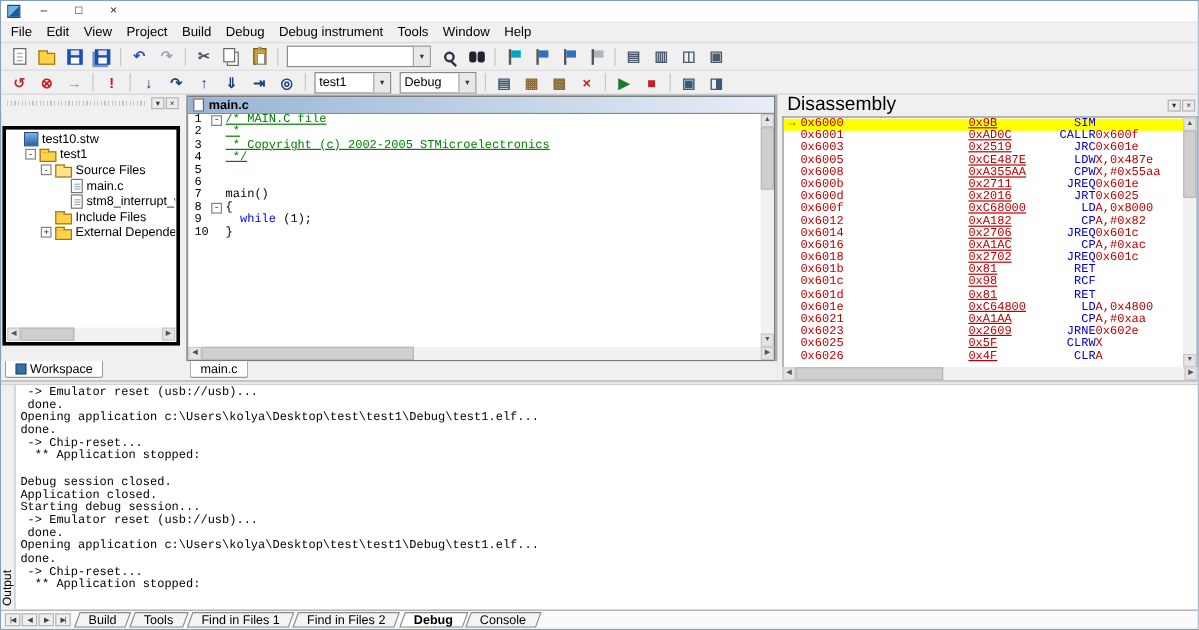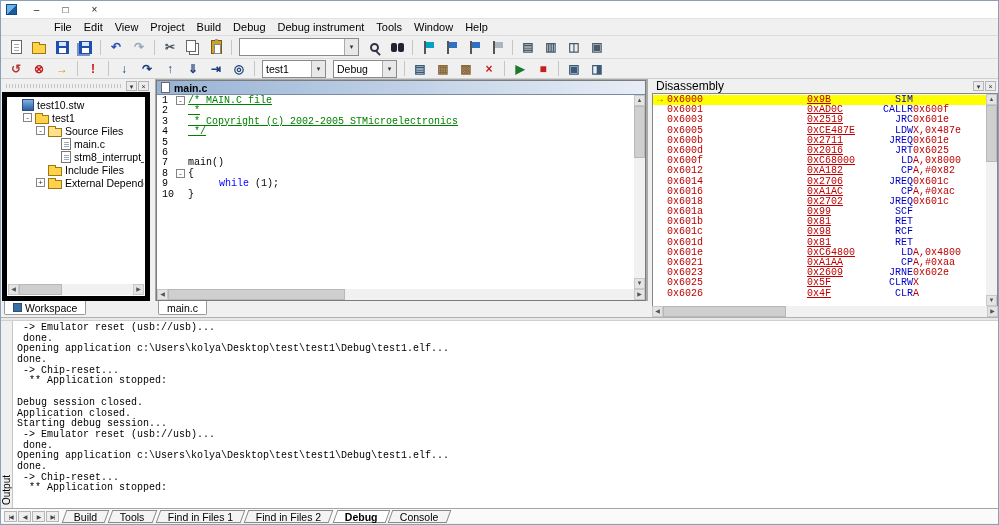--- a/index.html
+++ b/index.html
@@ -8,21 +8,21 @@
   .app{width:999px;height:525px;display:flex;flex-direction:column;border:1px solid #88a0b8;background:#f0f0f0;}
 
   
   .titlebar{flex:0 0 18px;display:flex;align-items:center;background:#fff;padding-left:5px;border-bottom:1px solid #e3e3e3;}
   .app-icon{width:11px;height:11px;margin-right:5px;background:linear-gradient(135deg,#6db3e8 0 50%,#1b5c9e 50% 100%);border:1px solid #14497e;}
   .title-text{flex:1;font-size:11px;white-space:nowrap;overflow:hidden;}
   .win-btns{display:flex;height:100%;}
   .win-btn{width:29px;display:flex;align-items:center;justify-content:center;font-size:10px;color:#222;}
 
   
-  .menubar{flex:0 0 16px;display:flex;align-items:center;background:#f0f0f0;padding-left:2px;margin-left:45px;}
+  .menubar{flex:0 0 16px;display:flex;align-items:center;background:#f0f0f0;padding-left:2px;}
   .menu-item{padding:1px 6px;white-space:nowrap;}
 
   
   .toolbar{display:flex;align-items:center;background:#f0f0f0;padding-left:4px;gap:1px;}
   .tb1{flex:0 0 23px;border-top:1px solid #dcdcdc;}
   .tb2{flex:0 0 20px;border-top:1px solid #dcdcdc;border-bottom:1px solid #cfcfcf;}
   .tb-btn{width:22px;height:19px;display:flex;align-items:center;justify-content:center;flex:0 0 auto;}
   .tb-glyph{font-size:12px;line-height:1;font-weight:bold;}
   .tb-sep{width:1px;height:15px;background:#c6c6c6;margin:0 3px;flex:0 0 auto;}
   .combo{height:18px;background:#fff;border:1px solid #8a8a8a;display:flex;align-items:center;margin:0 3px;font-size:10.5px;flex:0 0 auto;}
@@ -50,30 +50,30 @@
   .sh-find::after{content:"";position:absolute;right:-4px;bottom:-4px;width:6px;height:2px;background:#334;transform:rotate(45deg);}
   .sh-bino{width:6px;height:9px;background:#223;border-radius:2px;box-shadow:7px 0 0 #223;margin-right:7px;}
   .sh-flag{width:11px;height:13px;}
   .sh-flag::before{content:"";position:absolute;left:1px;top:0;width:2px;height:13px;background:#555;}
   .sh-flag::after{content:"";position:absolute;left:3px;top:1px;width:8px;height:6px;background:var(--c,#00a0c0);}
 
   
   .main{flex:0 0 238px;display:flex;min-height:0;}
   .vsplit{flex:0 0 4px;background:#f0f0f0;}
   .panel-hdr{flex:0 0 13px;display:flex;align-items:center;background:#f0f0f0;padding:0 2px;}
-  .hdr-title{flex:1;font-size:12px;padding-left:2px;white-space:nowrap;}
+  .hdr-title{flex:1;font-size:16px;padding-left:2px;white-space:nowrap;}
   .hdr-grip{flex:1;height:4px;margin:0 3px;background:repeating-linear-gradient(90deg,#c4c4c4 0 1px,transparent 1px 3px);}
   .hdr-btn{width:11px;height:10px;font-size:7px;line-height:9px;text-align:center;border:1px solid #b5b5b5;background:#ececec;margin-left:1px;color:#333;}
   .panel-tabs{flex:0 0 16px;display:flex;align-items:flex-start;background:#f0f0f0;padding-left:3px;}
   .ptab{display:flex;align-items:center;gap:3px;padding:0 8px;height:14px;background:#fff;border:1px solid #9a9a9a;border-top:none;border-radius:0 0 2px 2px;font-size:10.5px;white-space:nowrap;}
   .ptab-ic{width:9px;height:9px;background:#3a6ea5;border:1px solid #26517e;}
 
   
   .ws-panel{flex:0 0 150px;display:flex;flex-direction:column;min-width:0;}
-  .tree-wrap{flex:1;position:relative;background:#fff;border:5px solid #000000;margin:0 1px;}
+  .tree-wrap{flex:1;position:relative;background:#fff;border:3px solid #000000;margin:13px 1px;}
   .tree{position:absolute;inset:1px 1px 12px 1px;overflow:hidden;font-size:10.5px;}
   .tree-row{display:flex;align-items:center;height:13px;white-space:nowrap;}
   .expander{flex:0 0 9px;height:9px;border:1px solid #848484;background:#fff;font-size:8px;line-height:7px;text-align:center;color:#333;margin-right:3px;}
   .exp-sp{flex:0 0 12px;}
   .ti{flex:0 0 14px;height:12px;margin-right:3px;position:relative;}
   .ti-app{flex:0 0 12px;width:12px;background:linear-gradient(#7fb2e5,#2b5fa3);border:1px solid #2a4d7d;}
   .ti-folder,.ti-folder-open{height:9px;margin-top:3px;background:#ffd24a;border:1px solid #9a7a10;}
   .ti-folder-open{background:#ffe18a;}
   .ti-folder::before,.ti-folder-open::before{content:"";position:absolute;top:-3px;left:-1px;width:6px;height:2px;background:inherit;border:1px solid #9a7a10;border-bottom:none;}
   .ti-page{flex:0 0 10px;width:10px;background:#fff;border:1px solid #777;}
@@ -85,21 +85,21 @@
   .doc-win{flex:1;margin:1px 2px 0 1px;border:1px solid #7b7b7b;background:#fff;display:flex;flex-direction:column;min-height:0;}
   .doc-title{flex:0 0 14px;display:flex;align-items:center;gap:4px;background:linear-gradient(to right,#97b3d4,#e8eef7);padding:0 4px;font-weight:bold;font-size:10.5px;border-bottom:1px solid #7b8ba0;}
   .doc-ic{width:9px;height:11px;background:#fff;border:1px solid #667;}
   .doc-body{flex:1;position:relative;background:#fff;min-height:0;}
   .code{position:absolute;inset:0 11px 0 0;overflow:hidden;font-family:"Liberation Mono","DejaVu Sans Mono",monospace;font-size:10px;padding-top:1px;}
   .code-line{display:flex;height:10.4px;line-height:10.4px;white-space:pre;}
   .lnum{flex:0 0 17px;padding-left:5px;color:#000;}
   .fold{flex:0 0 14px;position:relative;}
   .foldbox{position:absolute;left:2px;top:0;width:9px;height:9px;border:1px solid #848484;background:#fff;font-size:8px;line-height:7px;text-align:center;color:#333;}
   .tk-c{color:var(--code-comment,#008000);text-decoration:underline;}
-  .tk-k{color:var(--code-keyword,#0000ff);margin-left:19px;}
+  .tk-k{color:var(--code-keyword,#0000ff);}
   .tk-p{color:#000;}
   .ed-vsb{position:absolute;top:0;right:0;bottom:0;}
   .ed-hsb{flex:0 0 11px;}
   .ed-tabs{background:#f0f0f0;}
 
   
   .dis-panel{flex:0 0 346px;display:flex;flex-direction:column;min-width:0;}
   .dis-body{flex:1;position:relative;background:#fff;border:1px solid #828790;border-bottom:none;min-height:0;}
   .dis-rows{position:absolute;inset:0 11px 0 0;overflow:hidden;padding-top:1px;}
   .dis-row{display:flex;height:10.2px;line-height:10.2px;font-family:"Liberation Mono","DejaVu Sans Mono",monospace;font-size:10px;white-space:pre;}
@@ -419,28 +419,28 @@
         <span class="hdr-title" data-name="disassembly-panel-title">Disassembly</span>
         <span class="hdr-btn" data-name="panel-menu-icon">▾</span>
         <span class="hdr-btn" data-name="close-icon">×</span>
       </div>
       <div class="dis-body" data-name="disassembly-body">
         <div class="dis-rows" data-name="disassembly-rows">
             <div class="dis-row cur" data-name="disassembly-row"><span class="dr-mark" data-name="pc-arrow-icon">→</span><span class="dr-addr" data-name="disasm-address">0x6000</span><span class="dr-code" data-name="disasm-opcode">0x9B</span><span class="dr-mn" data-name="disasm-mnemonic">SIM</span><span class="dr-arg" data-name="disasm-operand"></span></div>
             <div class="dis-row" data-name="disassembly-row"><span class="dr-mark" data-name="pc-column"></span><span class="dr-addr" data-name="disasm-address">0x6001</span><span class="dr-code" data-name="disasm-opcode">0xAD0C</span><span class="dr-mn" data-name="disasm-mnemonic">CALLR</span><span class="dr-arg" data-name="disasm-operand">0x600f</span></div>
             <div class="dis-row" data-name="disassembly-row"><span class="dr-mark" data-name="pc-column"></span><span class="dr-addr" data-name="disasm-address">0x6003</span><span class="dr-code" data-name="disasm-opcode">0x2519</span><span class="dr-mn" data-name="disasm-mnemonic">JRC</span><span class="dr-arg" data-name="disasm-operand">0x601e</span></div>
             <div class="dis-row" data-name="disassembly-row"><span class="dr-mark" data-name="pc-column"></span><span class="dr-addr" data-name="disasm-address">0x6005</span><span class="dr-code" data-name="disasm-opcode">0xCE487E</span><span class="dr-mn" data-name="disasm-mnemonic">LDW</span><span class="dr-arg" data-name="disasm-operand">X,0x487e</span></div>
+            <div class="dis-row" data-name="disassembly-row"><span class="dr-mark" data-name="pc-column"></span><span class="dr-addr" data-name="disasm-address">0x6008</span><span class="dr-code" data-name="disasm-opcode">0xA355AA</span><span class="dr-mn" data-name="disasm-mnemonic">CPW</span><span class="dr-arg" data-name="disasm-operand">X,#0x55aa</span></div>
             <div class="dis-row" data-name="disassembly-row"><span class="dr-mark" data-name="pc-column"></span><span class="dr-addr" data-name="disasm-address">0x600b</span><span class="dr-code" data-name="disasm-opcode">0x2711</span><span class="dr-mn" data-name="disasm-mnemonic">JREQ</span><span class="dr-arg" data-name="disasm-operand">0x601e</span></div>
             <div class="dis-row" data-name="disassembly-row"><span class="dr-mark" data-name="pc-column"></span><span class="dr-addr" data-name="disasm-address">0x600d</span><span class="dr-code" data-name="disasm-opcode">0x2016</span><span class="dr-mn" data-name="disasm-mnemonic">JRT</span><span class="dr-arg" data-name="disasm-operand">0x6025</span></div>
             <div class="dis-row" data-name="disassembly-row"><span class="dr-mark" data-name="pc-column"></span><span class="dr-addr" data-name="disasm-address">0x600f</span><span class="dr-code" data-name="disasm-opcode">0xC68000</span><span class="dr-mn" data-name="disasm-mnemonic">LD</span><span class="dr-arg" data-name="disasm-operand">A,0x8000</span></div>
             <div class="dis-row" data-name="disassembly-row"><span class="dr-mark" data-name="pc-column"></span><span class="dr-addr" data-name="disasm-address">0x6012</span><span class="dr-code" data-name="disasm-opcode">0xA182</span><span class="dr-mn" data-name="disasm-mnemonic">CP</span><span class="dr-arg" data-name="disasm-operand">A,#0x82</span></div>
             <div class="dis-row" data-name="disassembly-row"><span class="dr-mark" data-name="pc-column"></span><span class="dr-addr" data-name="disasm-address">0x6014</span><span class="dr-code" data-name="disasm-opcode">0x2706</span><span class="dr-mn" data-name="disasm-mnemonic">JREQ</span><span class="dr-arg" data-name="disasm-operand">0x601c</span></div>
             <div class="dis-row" data-name="disassembly-row"><span class="dr-mark" data-name="pc-column"></span><span class="dr-addr" data-name="disasm-address">0x6016</span><span class="dr-code" data-name="disasm-opcode">0xA1AC</span><span class="dr-mn" data-name="disasm-mnemonic">CP</span><span class="dr-arg" data-name="disasm-operand">A,#0xac</span></div>
             <div class="dis-row" data-name="disassembly-row"><span class="dr-mark" data-name="pc-column"></span><span class="dr-addr" data-name="disasm-address">0x6018</span><span class="dr-code" data-name="disasm-opcode">0x2702</span><span class="dr-mn" data-name="disasm-mnemonic">JREQ</span><span class="dr-arg" data-name="disasm-operand">0x601c</span></div>
-            <div class="dis-row" data-name="disassembly-row"><span class="dr-mark" data-name="pc-column"></span><span class="dr-addr" data-name="disasm-address">0x601a</span><span class="dr-code" data-name="disasm-opcode">0x99</span><span class="dr-mn" data-name="disasm-mnemonic">SCF</span><span class="dr-arg" data-name="disasm-operand"></span></div>
             <div class="dis-row" data-name="disassembly-row"><span class="dr-mark" data-name="pc-column"></span><span class="dr-addr" data-name="disasm-address">0x601b</span><span class="dr-code" data-name="disasm-opcode">0x81</span><span class="dr-mn" data-name="disasm-mnemonic">RET</span><span class="dr-arg" data-name="disasm-operand"></span></div>
             <div class="dis-row" data-name="disassembly-row"><span class="dr-mark" data-name="pc-column"></span><span class="dr-addr" data-name="disasm-address">0x601c</span><span class="dr-code" data-name="disasm-opcode">0x98</span><span class="dr-mn" data-name="disasm-mnemonic">RCF</span><span class="dr-arg" data-name="disasm-operand"></span></div>
             <div class="dis-row" data-name="disassembly-row"><span class="dr-mark" data-name="pc-column"></span><span class="dr-addr" data-name="disasm-address">0x601d</span><span class="dr-code" data-name="disasm-opcode">0x81</span><span class="dr-mn" data-name="disasm-mnemonic">RET</span><span class="dr-arg" data-name="disasm-operand"></span></div>
             <div class="dis-row" data-name="disassembly-row"><span class="dr-mark" data-name="pc-column"></span><span class="dr-addr" data-name="disasm-address">0x601e</span><span class="dr-code" data-name="disasm-opcode">0xC64800</span><span class="dr-mn" data-name="disasm-mnemonic">LD</span><span class="dr-arg" data-name="disasm-operand">A,0x4800</span></div>
             <div class="dis-row" data-name="disassembly-row"><span class="dr-mark" data-name="pc-column"></span><span class="dr-addr" data-name="disasm-address">0x6021</span><span class="dr-code" data-name="disasm-opcode">0xA1AA</span><span class="dr-mn" data-name="disasm-mnemonic">CP</span><span class="dr-arg" data-name="disasm-operand">A,#0xaa</span></div>
             <div class="dis-row" data-name="disassembly-row"><span class="dr-mark" data-name="pc-column"></span><span class="dr-addr" data-name="disasm-address">0x6023</span><span class="dr-code" data-name="disasm-opcode">0x2609</span><span class="dr-mn" data-name="disasm-mnemonic">JRNE</span><span class="dr-arg" data-name="disasm-operand">0x602e</span></div>
             <div class="dis-row" data-name="disassembly-row"><span class="dr-mark" data-name="pc-column"></span><span class="dr-addr" data-name="disasm-address">0x6025</span><span class="dr-code" data-name="disasm-opcode">0x5F</span><span class="dr-mn" data-name="disasm-mnemonic">CLRW</span><span class="dr-arg" data-name="disasm-operand">X</span></div>
             <div class="dis-row" data-name="disassembly-row"><span class="dr-mark" data-name="pc-column"></span><span class="dr-addr" data-name="disasm-address">0x6026</span><span class="dr-code" data-name="disasm-opcode">0x4F</span><span class="dr-mn" data-name="disasm-mnemonic">CLR</span><span class="dr-arg" data-name="disasm-operand">A</span></div>
           </div>
         <div class="sb sb-v dis-vsb" data-name="disassembly-vscrollbar">

